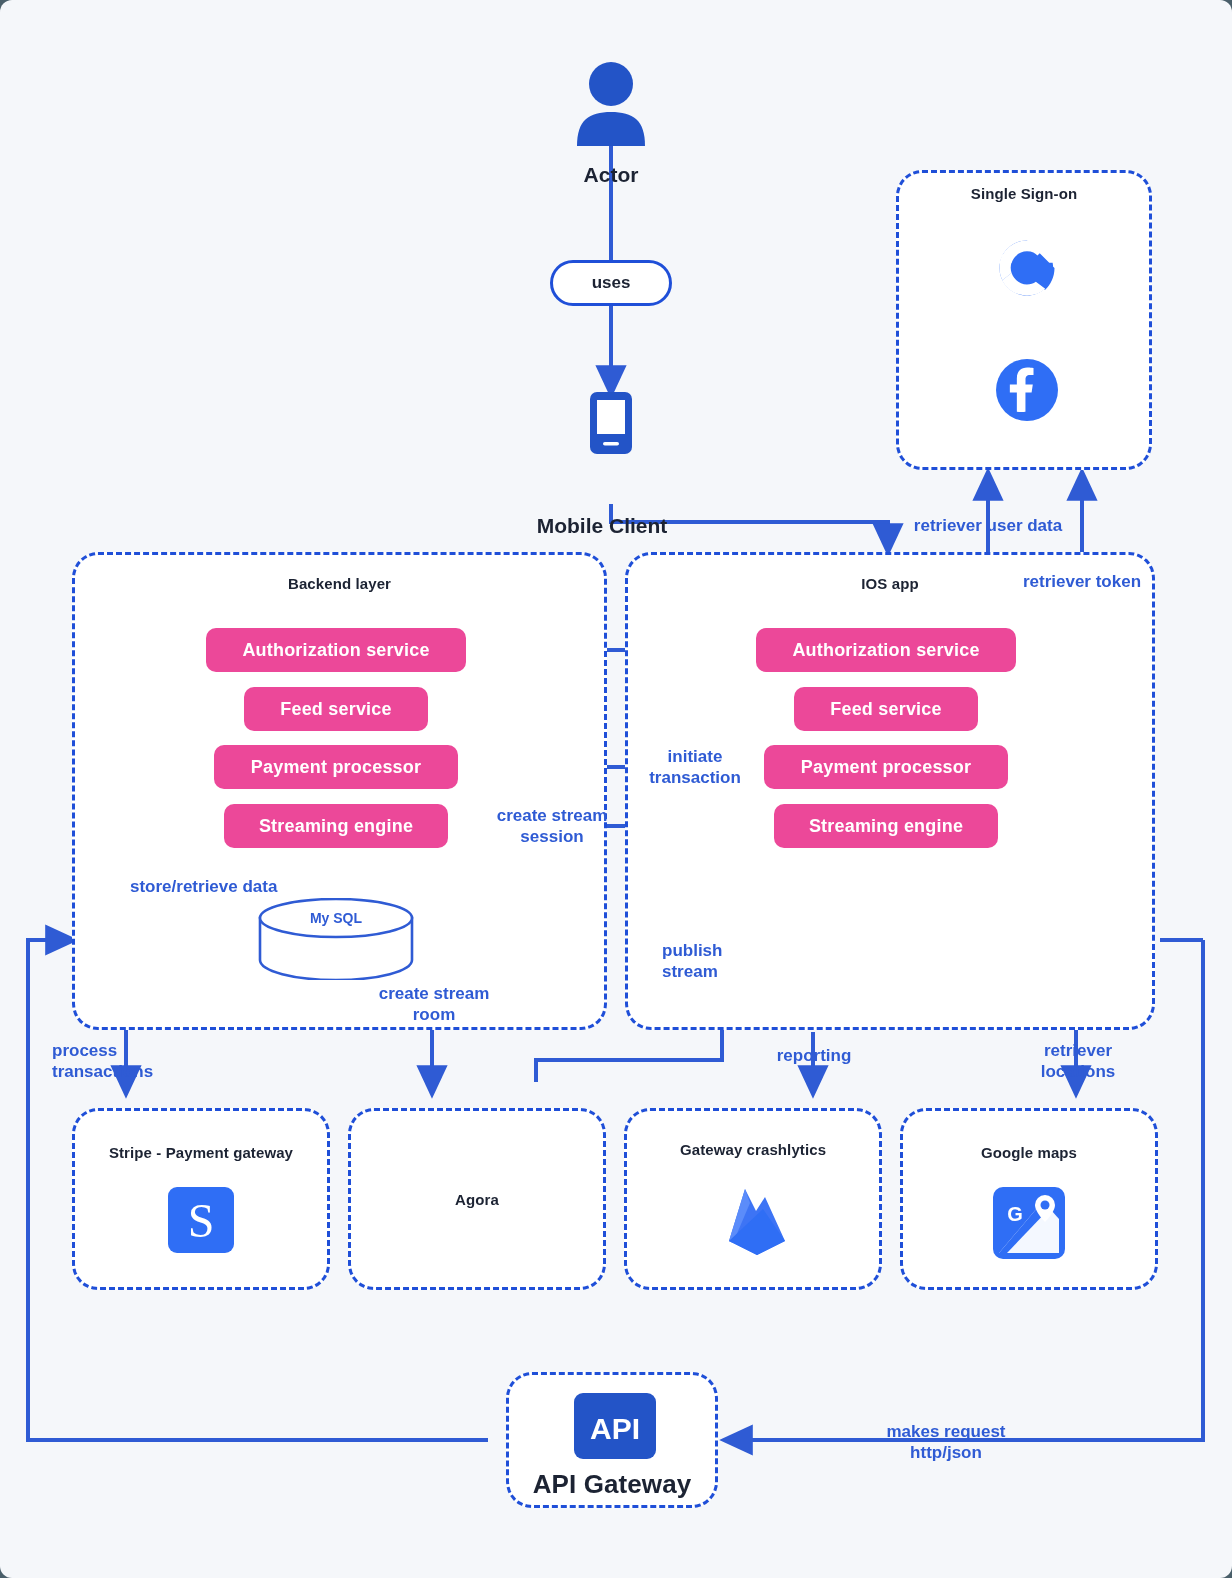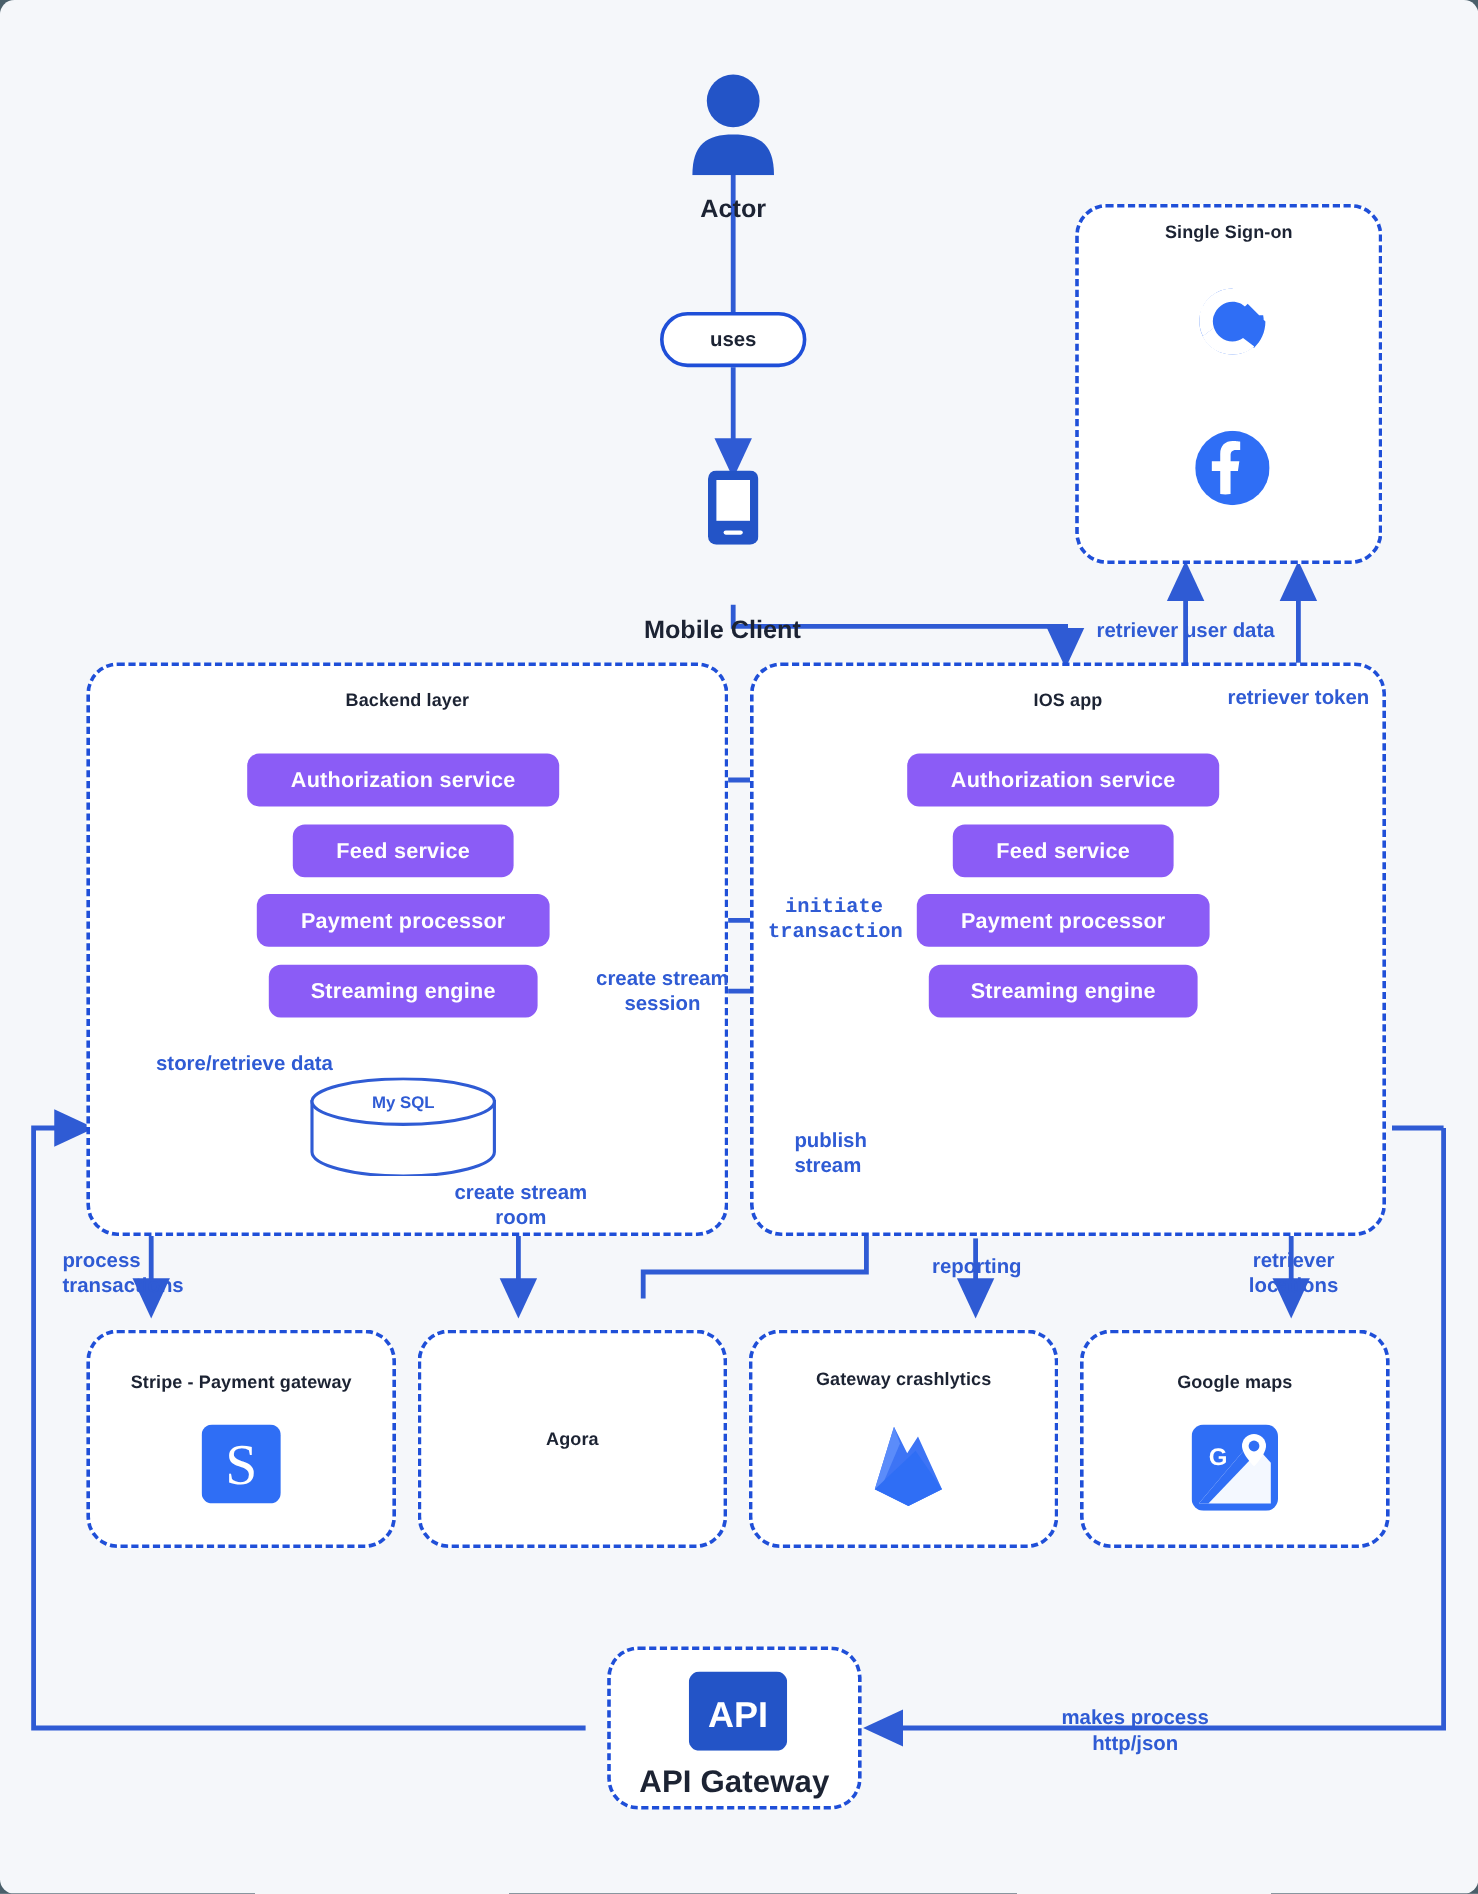--- a/index.html
+++ b/index.html
@@ -32,21 +32,21 @@
     text-align: center;
     font-size: 15px;
     font-weight: bold;
     color: #1c2333;
     letter-spacing: .1px;
   }
 
   
   .service {
     position: absolute;
-    background: #8b5cf6;
+    background: #ec4899;
     color: #ffffff;
     border-radius: 10px;
     font-size: 18px;
     font-weight: bold;
     display: flex;
     align-items: center;
     justify-content: center;
     box-sizing: border-box;
     letter-spacing: .2px;
   }
@@ -200,32 +200,32 @@
   <div class="group" style="left:625px;top:552px;width:530px;height:478px;">
     <div class="group-title" style="top:20px;">IOS app</div>
   </div>
   <div class="service" style="left:756px;top:628px;width:260px;height:44px;">Authorization service</div>
   <div class="service" style="left:794px;top:687px;width:184px;height:44px;">Feed service</div>
   <div class="service" style="left:764px;top:745px;width:244px;height:44px;">Payment processor</div>
   <div class="service" style="left:774px;top:804px;width:224px;height:44px;">Streaming engine</div>
 
   <div class="edge-label" style="left:908px;top:516px;width:160px;">retriever user data</div>
   <div class="edge-label" style="left:1012px;top:572px;width:140px;">retriever token</div>
-  <div class="edge-label" style="left:640px;top:747px;width:110px;font-family:Liberation Mono, monospace;">initiate
+  <div class="edge-label" style="left:640px;top:747px;width:110px;">initiate
 transaction</div>
   <div class="edge-label" style="left:492px;top:806px;width:120px;">create stream
 session</div>
   <div class="edge-label" style="left:130px;top:877px;width:150px;text-align:left;">store/retrieve data</div>
   <div class="edge-label" style="left:376px;top:984px;width:116px;">create stream
 room</div>
   <div class="edge-label" style="left:52px;top:1041px;width:170px;text-align:left;">process transactions</div>
   <div class="edge-label" style="left:662px;top:941px;width:120px;text-align:left;">publish stream</div>
   <div class="edge-label" style="left:760px;top:1046px;width:108px;">reporting</div>
   <div class="edge-label" style="left:1008px;top:1041px;width:140px;">retriever locations</div>
-  <div class="edge-label" style="left:884px;top:1422px;width:124px;">makes process
+  <div class="edge-label" style="left:884px;top:1422px;width:124px;">makes request
 http/json</div>
 
   <div class="group" style="left:72px;top:1108px;width:258px;height:182px;">
     <div class="group-title" style="top:33px;">Stripe - Payment gateway</div>
     <div class="icon-box" style="left:93px;top:76px;width:66px;height:66px;">
       <svg width="66" height="66" viewBox="0 0 66 66">
         <rect width="66" height="66" rx="9" fill="#2f6ef5"></rect>
         <text x="33" y="50" font-family="Liberation Serif, serif" font-size="48" fill="#ffffff" text-anchor="middle">S</text>
       </svg>
     </div>

